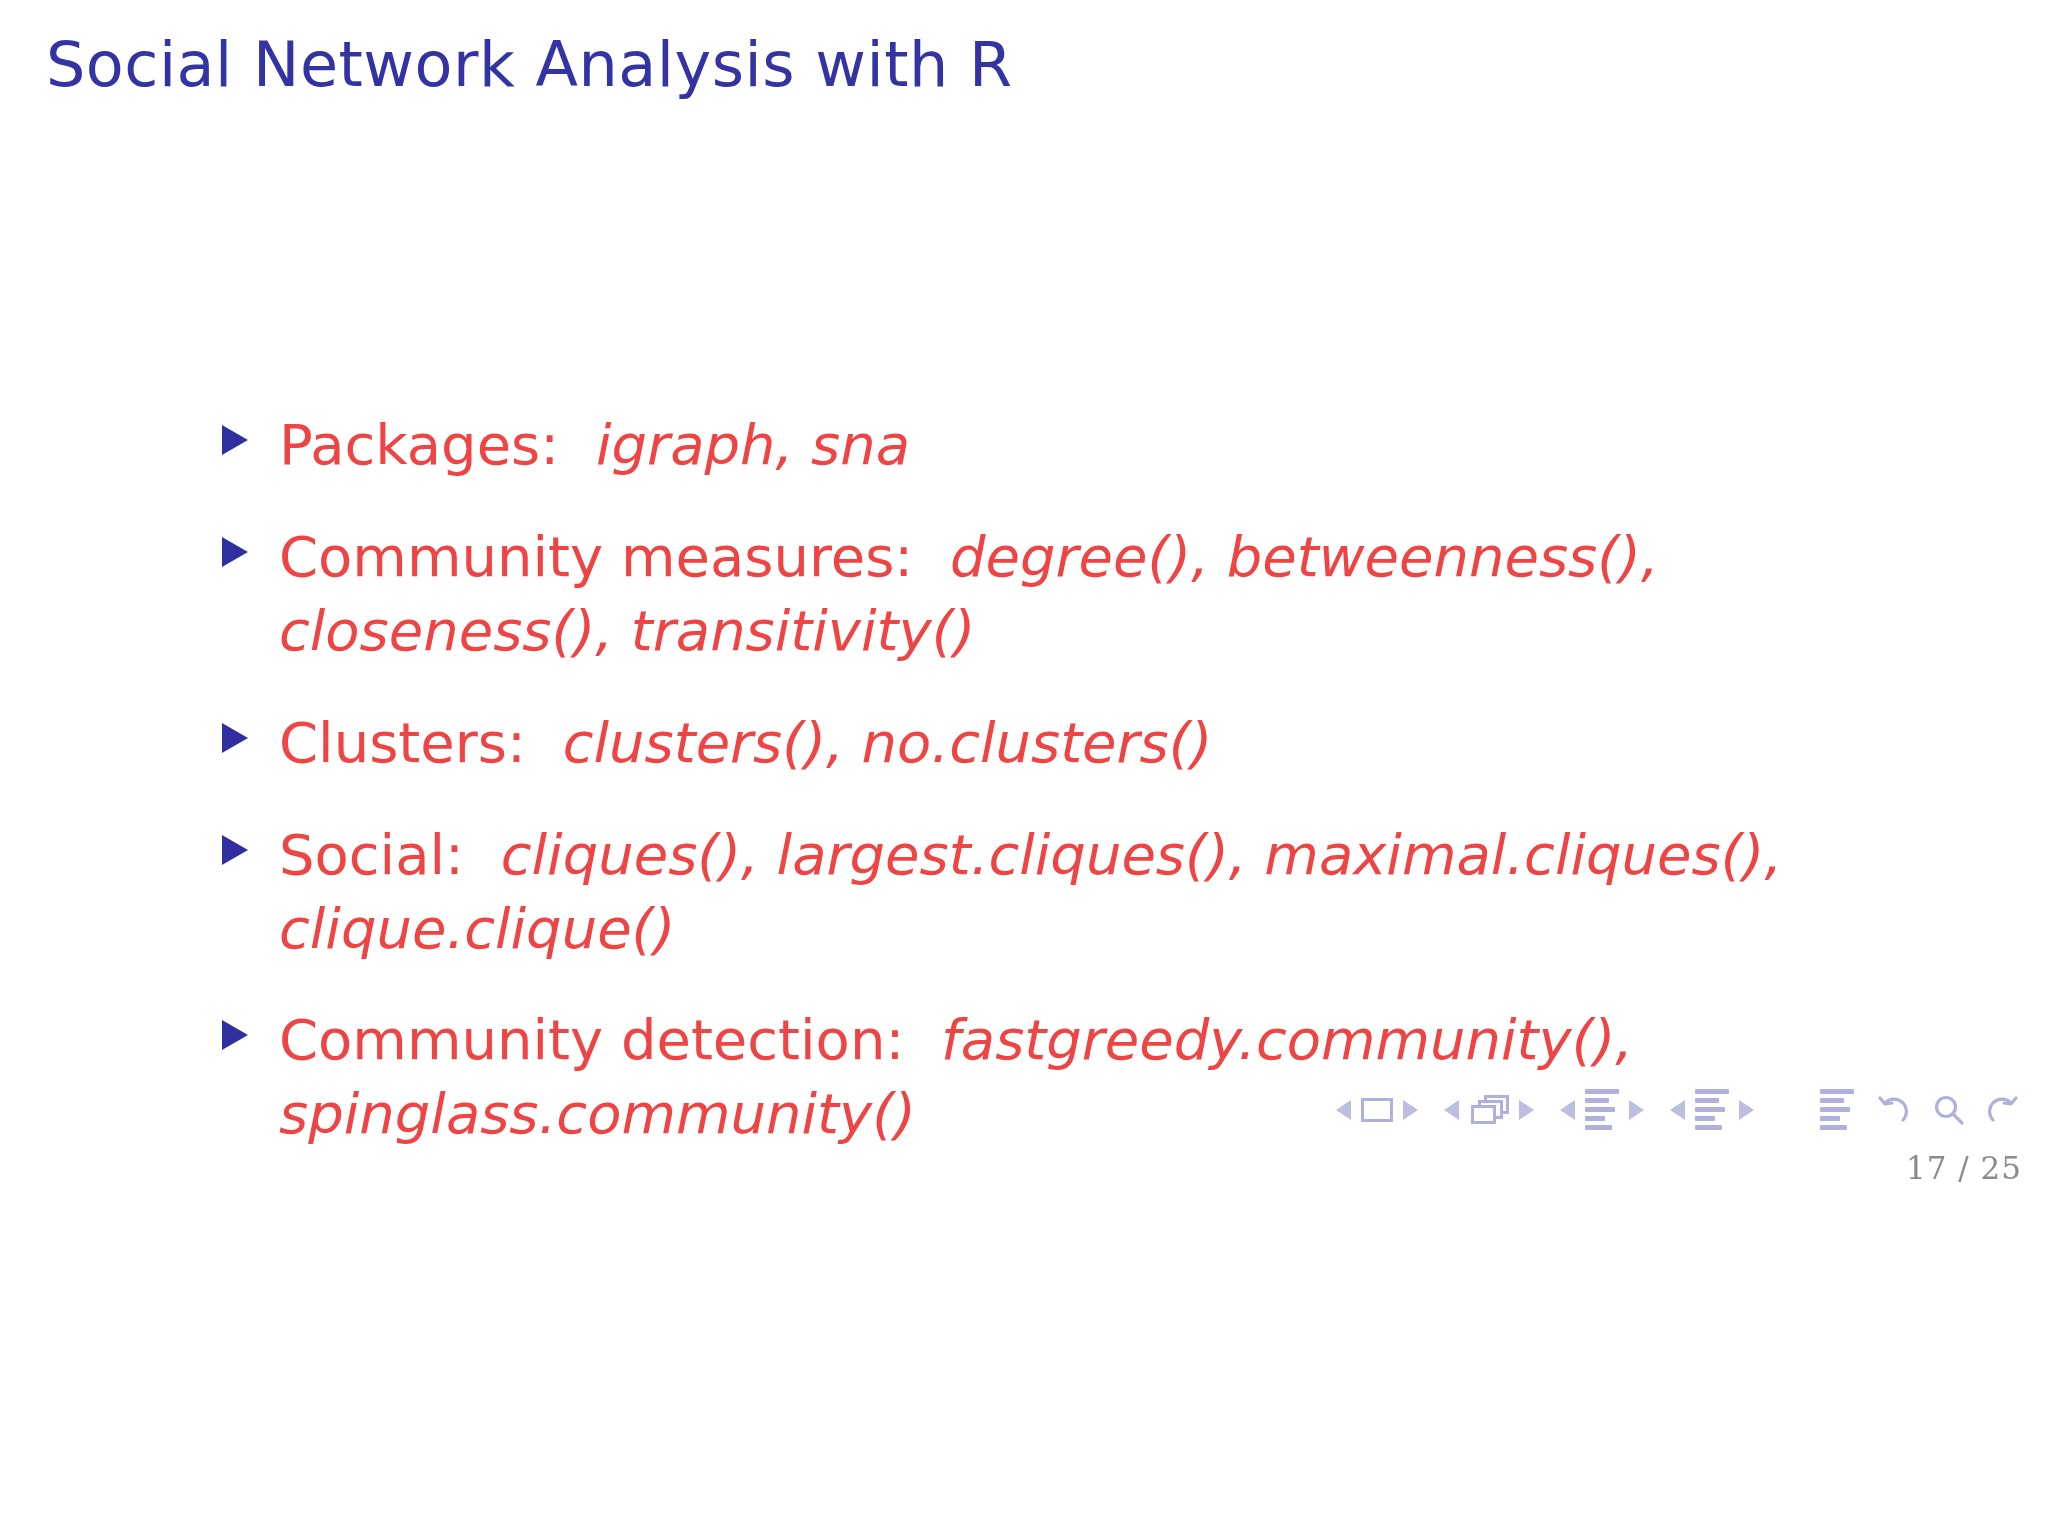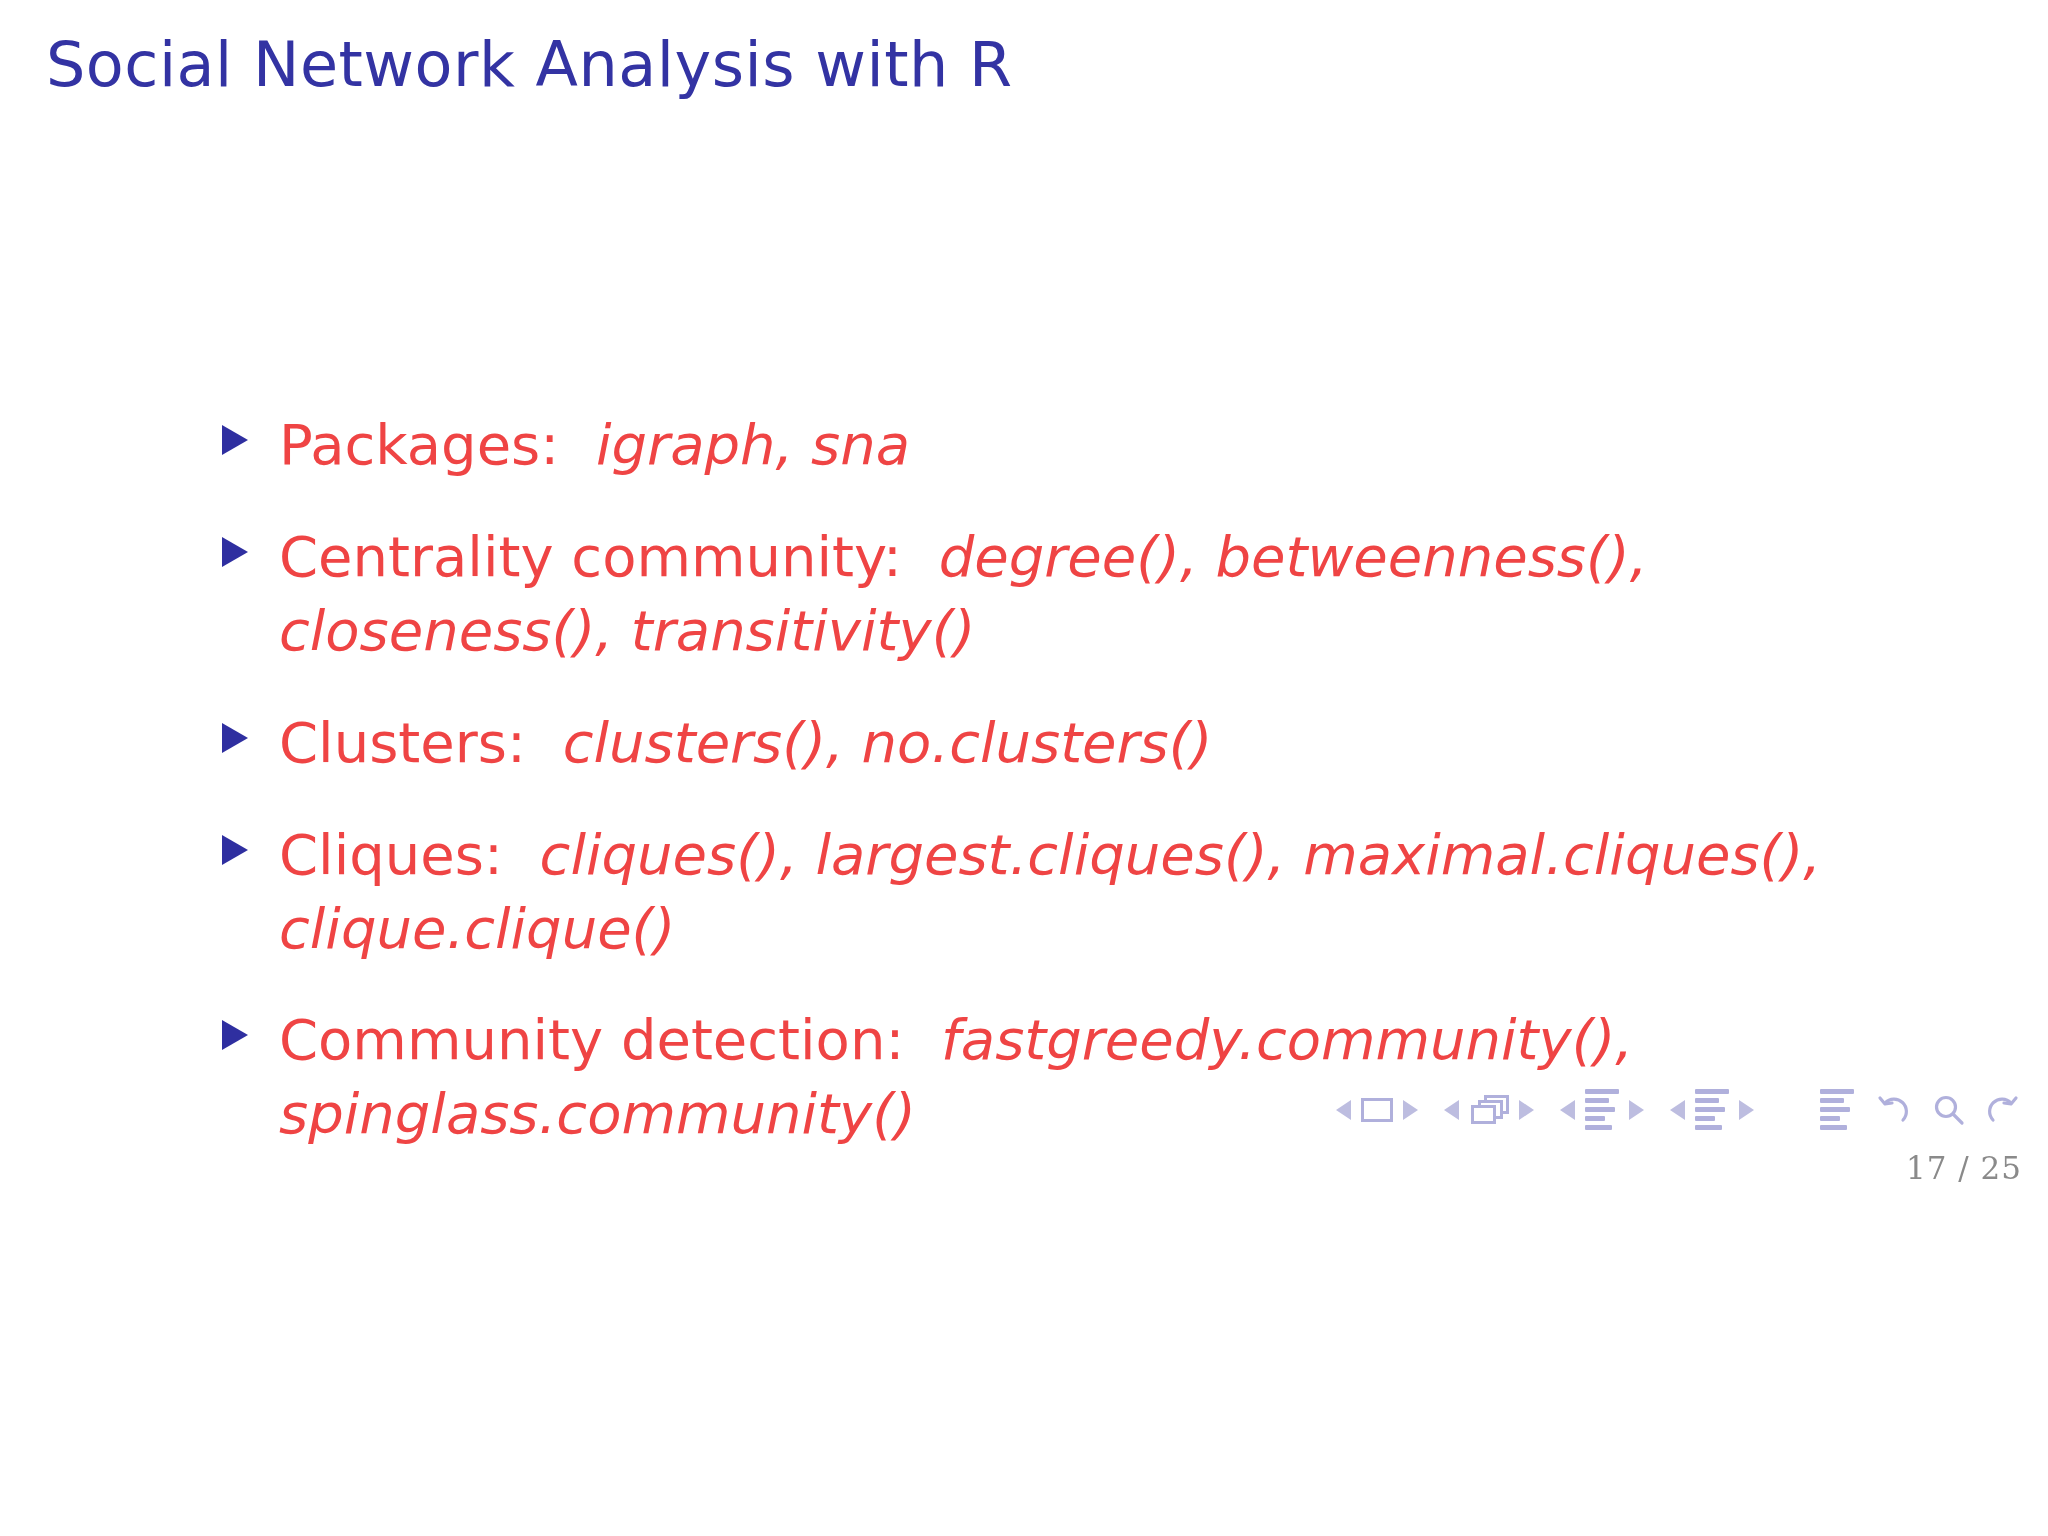--- a/index.html
+++ b/index.html
@@ -173,31 +173,31 @@
 
   <div class="body">
 
     <div class="item">
       <span class="bullet-tri"></span>
       <span class="item-text"><span class="lbl">Packages:</span><span class="gap"></span> <span class="fn">igraph, sna</span></span>
     </div>
 
     <div class="item">
       <span class="bullet-tri"></span>
-      <span class="item-text"><span class="lbl">Centrality community:</span><span class="gap"></span> <span class="fn">degree(), betweenness(), closeness(), transitivity()</span></span>
+      <span class="item-text"><span class="lbl">Community measures:</span><span class="gap"></span> <span class="fn">degree(), betweenness(), closeness(), transitivity()</span></span>
     </div>
 
     <div class="item">
       <span class="bullet-tri"></span>
       <span class="item-text"><span class="lbl">Clusters:</span><span class="gap"></span> <span class="fn">clusters(), no.clusters()</span></span>
     </div>
 
     <div class="item">
       <span class="bullet-tri"></span>
-      <span class="item-text"><span class="lbl">Cliques:</span><span class="gap"></span> <span class="fn">cliques(), largest.cliques(), maximal.cliques(), clique.clique()</span></span>
+      <span class="item-text"><span class="lbl">Social:</span><span class="gap"></span> <span class="fn">cliques(), largest.cliques(), maximal.cliques(), clique.clique()</span></span>
     </div>
 
     <div class="item">
       <span class="bullet-tri"></span>
       <span class="item-text"><span class="lbl">Community detection:</span><span class="gap"></span> <span class="fn">fastgreedy.community(), spinglass.community()</span></span>
     </div>
 
   </div>
 
   <div class="navbar">

